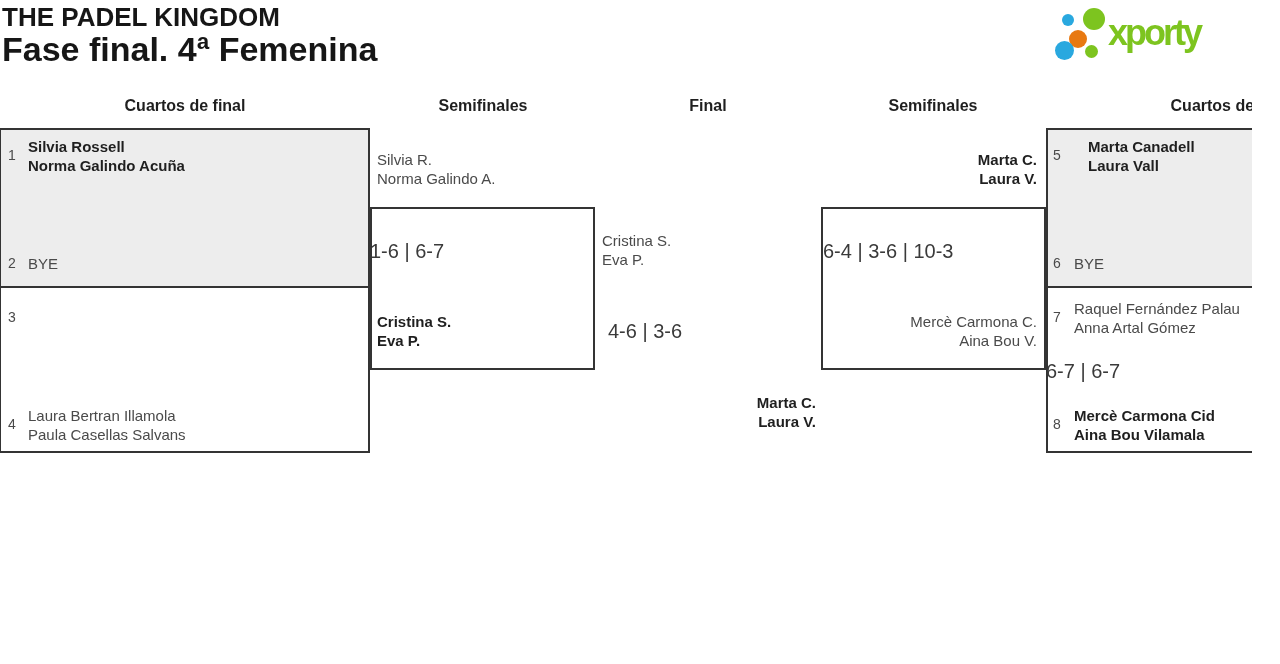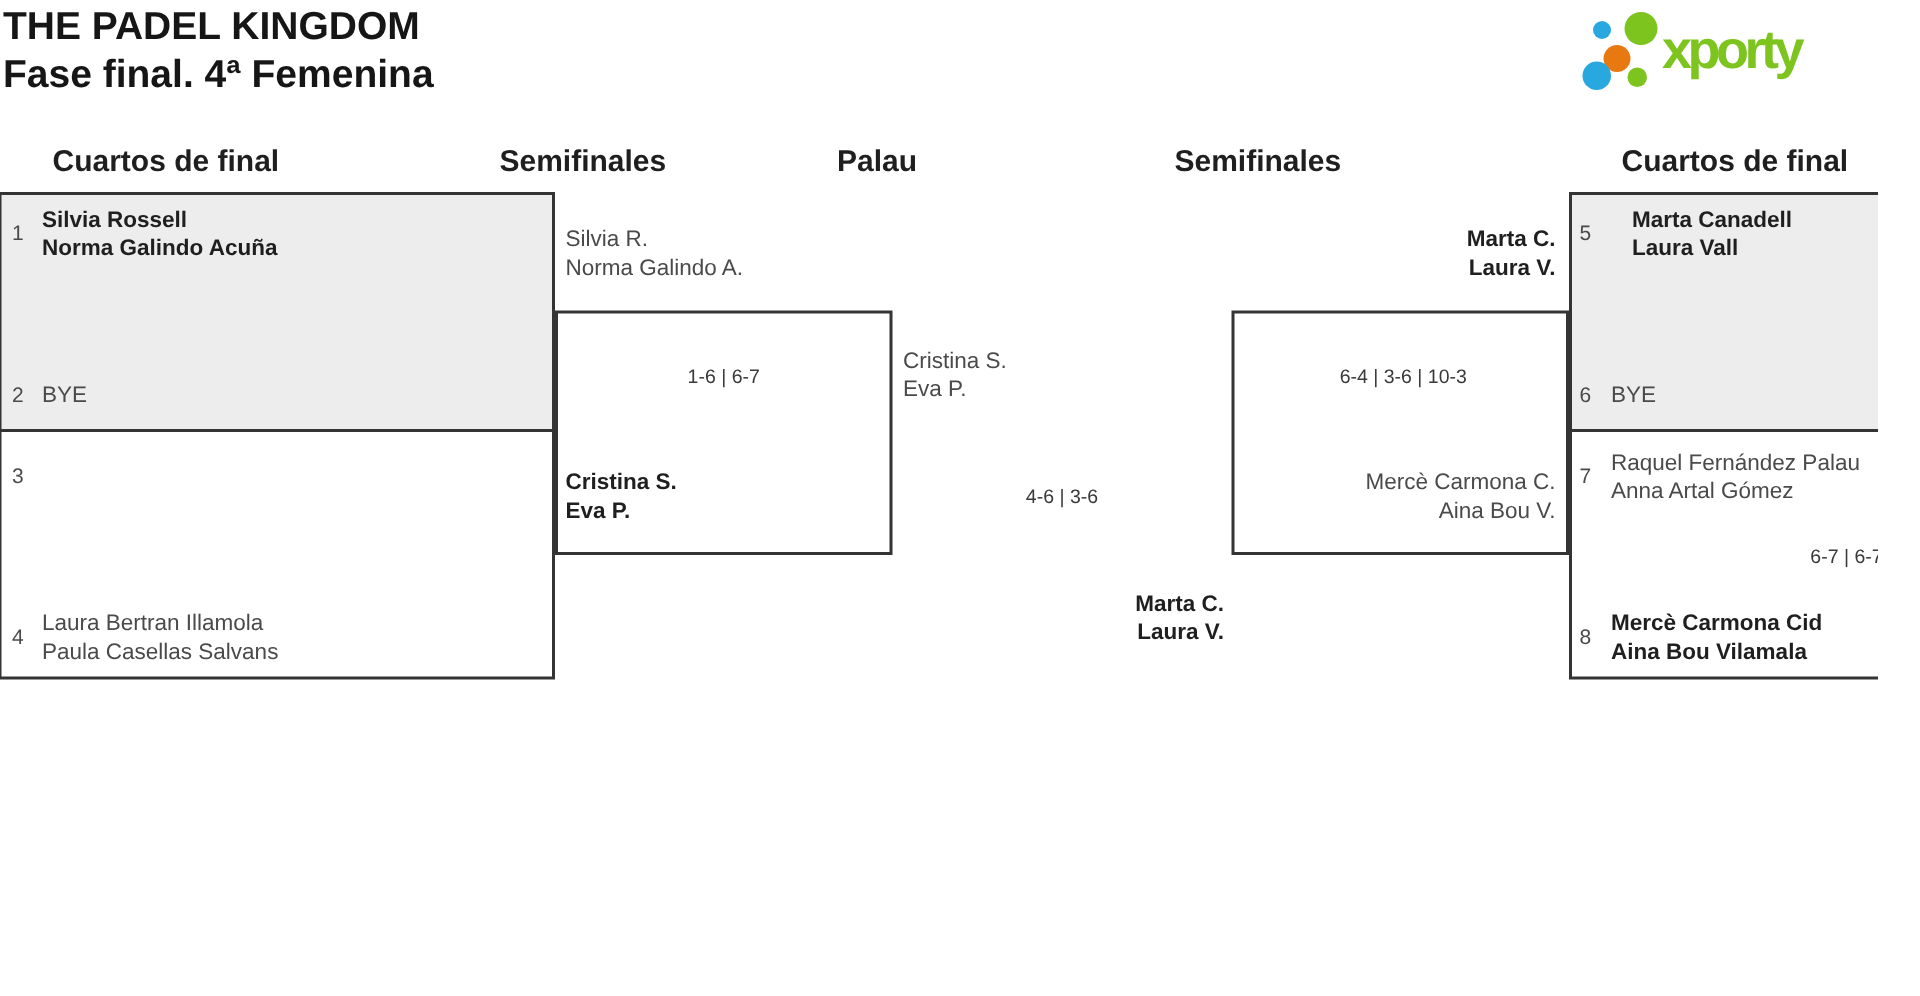--- a/index.html
+++ b/index.html
@@ -19,43 +19,43 @@
     left: 2px; top: 1px;
     font-size: 26px;
     font-weight: 700;
     color: #161616;
     line-height: 32px;
     white-space: nowrap;
   }
   .subtitle {
     position: absolute;
     left: 2px; top: 33px;
-    font-size: 26px;
+    font-size: 34px;
     font-weight: 700;
     color: #161616;
     line-height: 32px;
     white-space: nowrap;
   }
   .logo-dot { position: absolute; border-radius: 50%; }
   .logo-text {
     position: absolute;
     left: 1108px; top: 4px;
     font-size: 36px;
     font-weight: 700;
     letter-spacing: -3px;
     line-height: 58px;
     color: #7dc41f;
     white-space: nowrap;
   }
   .rlabel {
     position: absolute;
     top: 97px;
     width: 300px;
-    text-align: left;
-    font-size: 20px;
+    text-align: center;
+    font-size: 16px;
     font-weight: 700;
     color: #1f1f1f;
     white-space: nowrap;
   }
   .box {
     position: absolute;
     border: 2px solid #343434;
     box-sizing: border-box;
     background: transparent;
   }
@@ -70,24 +70,23 @@
   .w { font-weight: 700; color: #1f1f1f; }
   .ra { text-align: right; }
   .seed {
     position: absolute;
     font-size: 14px;
     line-height: 19px;
     color: #4a4a4a;
   }
   .score {
     position: absolute;
-    font-size: 13px;
+    font-size: 20px;
     line-height: 18px;
     color: #3a3a3a;
-    text-align: center;
     white-space: nowrap;
   }
 </style>
 </head>
 <body>
 
 <div class="page">
 
   <div class="title">THE PADEL KINGDOM</div>
   <div class="subtitle">Fase final. 4ª Femenina</div>
@@ -96,21 +95,21 @@
     <div class="logo-dot" style="left:1062px;top:14px;width:12px;height:12px;background:#29a8df;"></div>
     <div class="logo-dot" style="left:1083px;top:8px;width:22px;height:22px;background:#7dc41f;"></div>
     <div class="logo-dot" style="left:1069px;top:30px;width:18px;height:18px;background:#e87911;"></div>
     <div class="logo-dot" style="left:1055px;top:41px;width:19px;height:19px;background:#29a8df;"></div>
     <div class="logo-dot" style="left:1085px;top:45px;width:13px;height:13px;background:#7dc41f;"></div>
     <div class="logo-text">xporty</div>
   </div>
 
   <div class="rlabel" style="left:35px;">Cuartos de final</div>
   <div class="rlabel" style="left:333px;">Semifinales</div>
-  <div class="rlabel" style="left:558px;">Palau</div>
+  <div class="rlabel" style="left:558px;">Final</div>
   <div class="rlabel" style="left:783px;">Semifinales</div>
   <div class="rlabel" style="left:1081px;">Cuartos de final</div>
 
   <div class="box shaded" style="left:-1px;top:128px;width:371px;height:160px;"></div>
   <div class="box" style="left:-1px;top:286px;width:371px;height:167px;"></div>
   <div class="box" style="left:370px;top:207px;width:225px;height:163px;"></div>
   <div class="box" style="left:821px;top:207px;width:225px;height:163px;"></div>
   <div class="box shaded" style="left:1046px;top:128px;width:371px;height:160px;"></div>
   <div class="box" style="left:1046px;top:286px;width:371px;height:167px;"></div>
 

